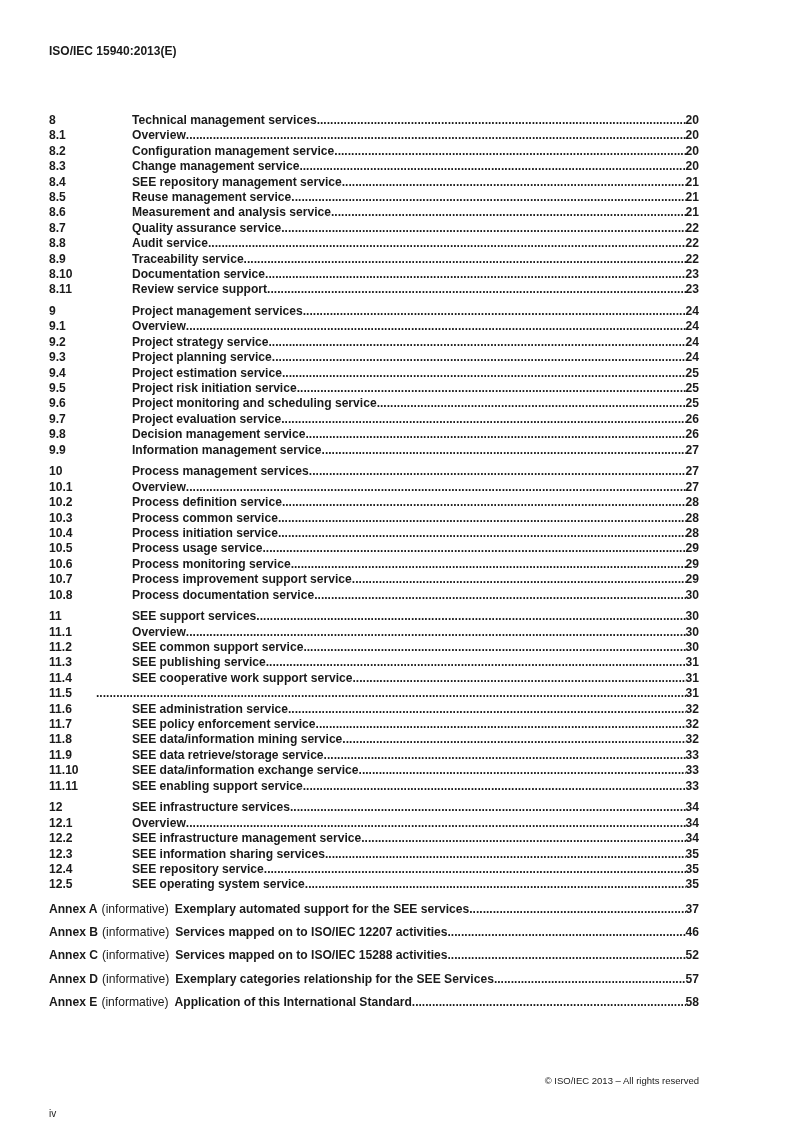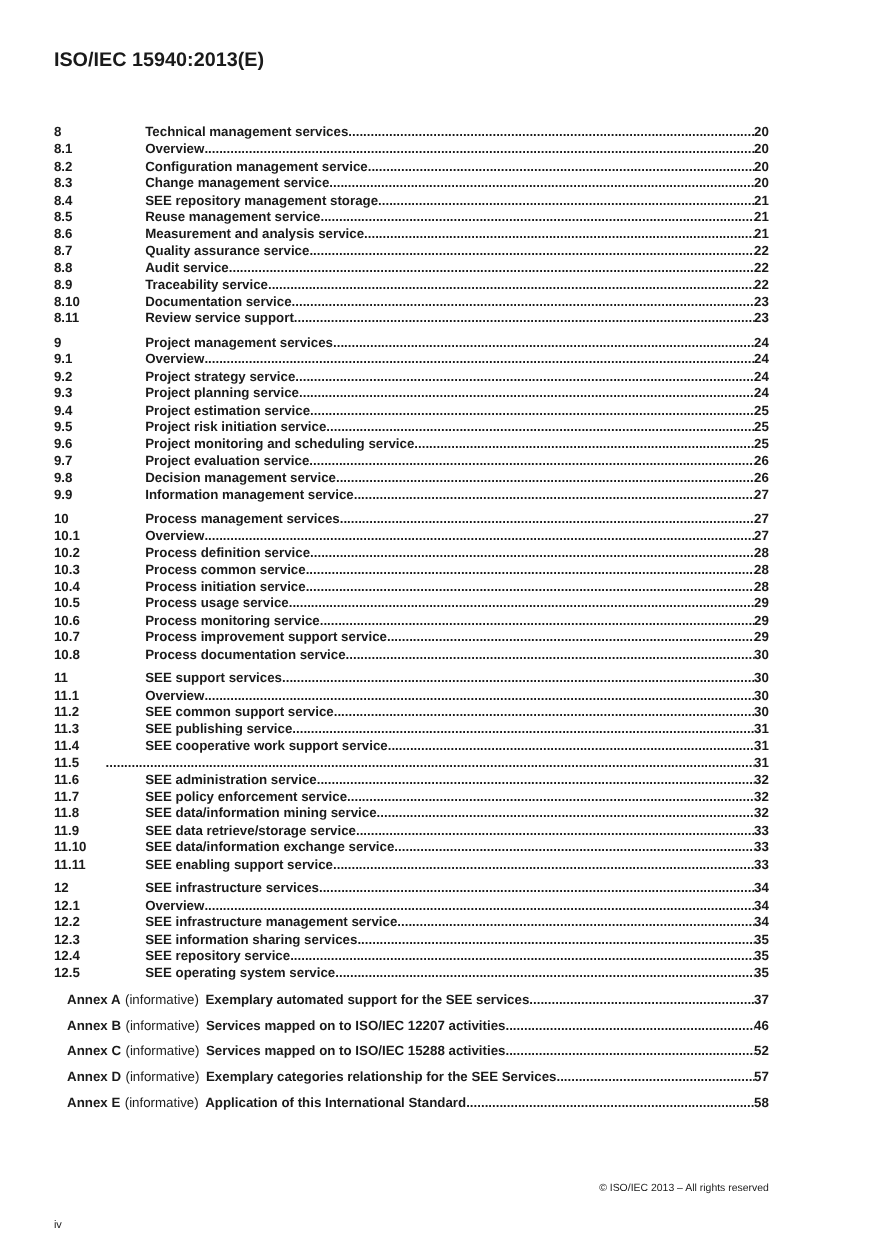--- a/index.html
+++ b/index.html
@@ -1,30 +1,30 @@
 <!DOCTYPE html>
 <html><head>
 <meta charset="utf-8">
 <style>
   html, body { margin: 0; padding: 0; background: #ffffff; }
   body { width: 793px; height: 1122px; position: relative; overflow: hidden;
          font-family: "Liberation Sans", sans-serif; color: #1a1a1a; }
-  .header { position: absolute; left: 49px; top: 44px; font-size: 18px; font-weight: bold; color: #1a1a1a; }
+  .header { position: absolute; left: 49px; top: 44px; font-size: 12px; font-weight: bold; color: #1a1a1a; }
   .toc { position: absolute; left: 49px; top: 113px; width: 650px; }
   .section { margin-bottom: 6.4px; }
   .row { display: flex; align-items: baseline; height: 15.4px; line-height: 15.4px;
          font-size: 12.1px; font-weight: bold; white-space: nowrap; }
   .num { width: 47px; flex: 0 0 47px; }
   .title { flex: 0 0 auto; margin-left: 36px; }
   .dots { flex: 1 1 auto; overflow: hidden; font-weight: bold; letter-spacing: 0px; color: #1a1a1a; }
   .dots::before { content: "........................................................................................................................................................................................................................................................................................................"; }
   .page { flex: 0 0 auto; text-align: right; }
   .annexes { position: absolute; left: 49px; top: 902px; width: 650px; }
   .annex-row { display: flex; align-items: baseline; height: 23.2px; line-height: 15.4px;
-               font-size: 12.1px; white-space: nowrap; margin-left: 12px; }
+               font-size: 12.1px; white-space: nowrap; }
   .annex-label { font-weight: bold; }
   .annex-type { font-weight: normal; margin-left: 4px; margin-right: 6px; }
   .annex-title { font-weight: bold; flex: 0 0 auto; }
   .annex-row .dots, .annex-row .page { font-weight: bold; }
   .footer { position: absolute; top: 1075px; left: 49px; width: 650px; font-size: 9.5px; color: #1a1a1a; }
   .footer-left { position: absolute; left: 0; font-size: 10px; margin-top: 33px; }
   .footer-right { position: absolute; right: 0; }
 </style>
 </head>
 <body>
@@ -53,21 +53,21 @@
         <span class="page">20</span>
       </div>
     <div class="row">
         <span class="num">8.3</span>
         <span class="title">Change management service</span>
         <span class="dots"></span>
         <span class="page">20</span>
       </div>
     <div class="row">
         <span class="num">8.4</span>
-        <span class="title">SEE repository management storage</span>
+        <span class="title">SEE repository management service</span>
         <span class="dots"></span>
         <span class="page">21</span>
       </div>
     <div class="row">
         <span class="num">8.5</span>
         <span class="title">Reuse management service</span>
         <span class="dots"></span>
         <span class="page">21</span>
       </div>
     <div class="row">

